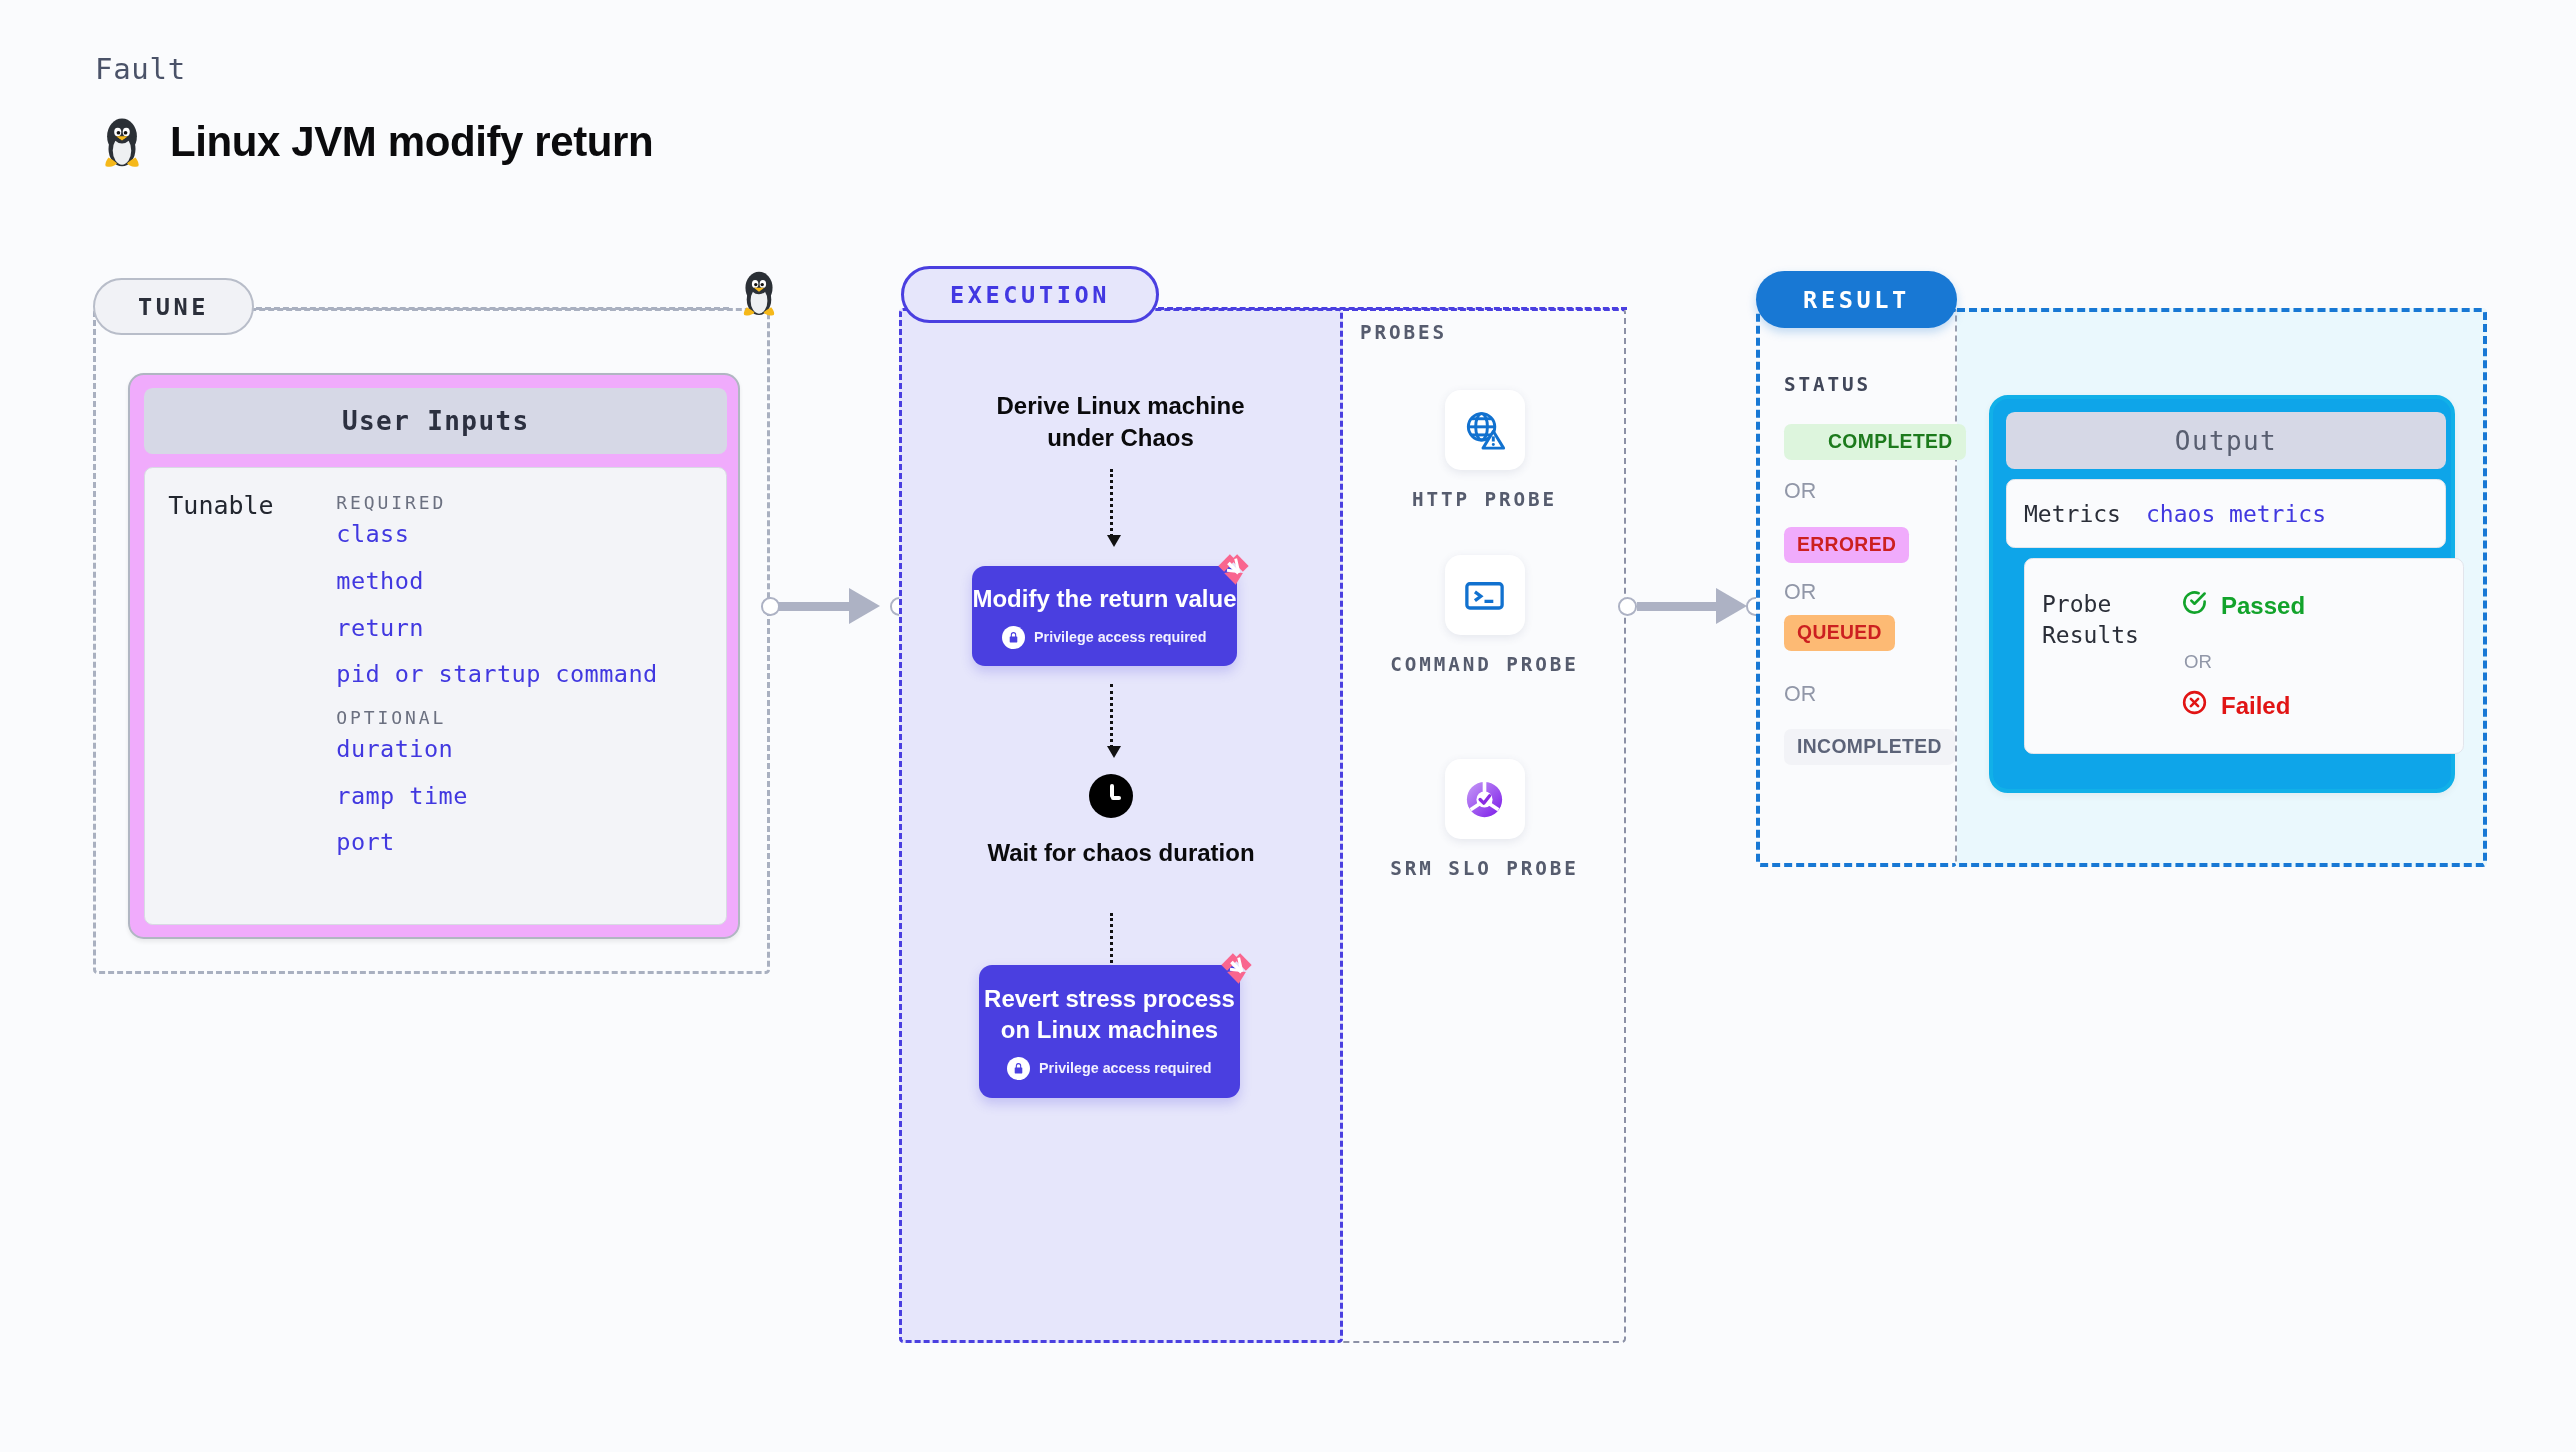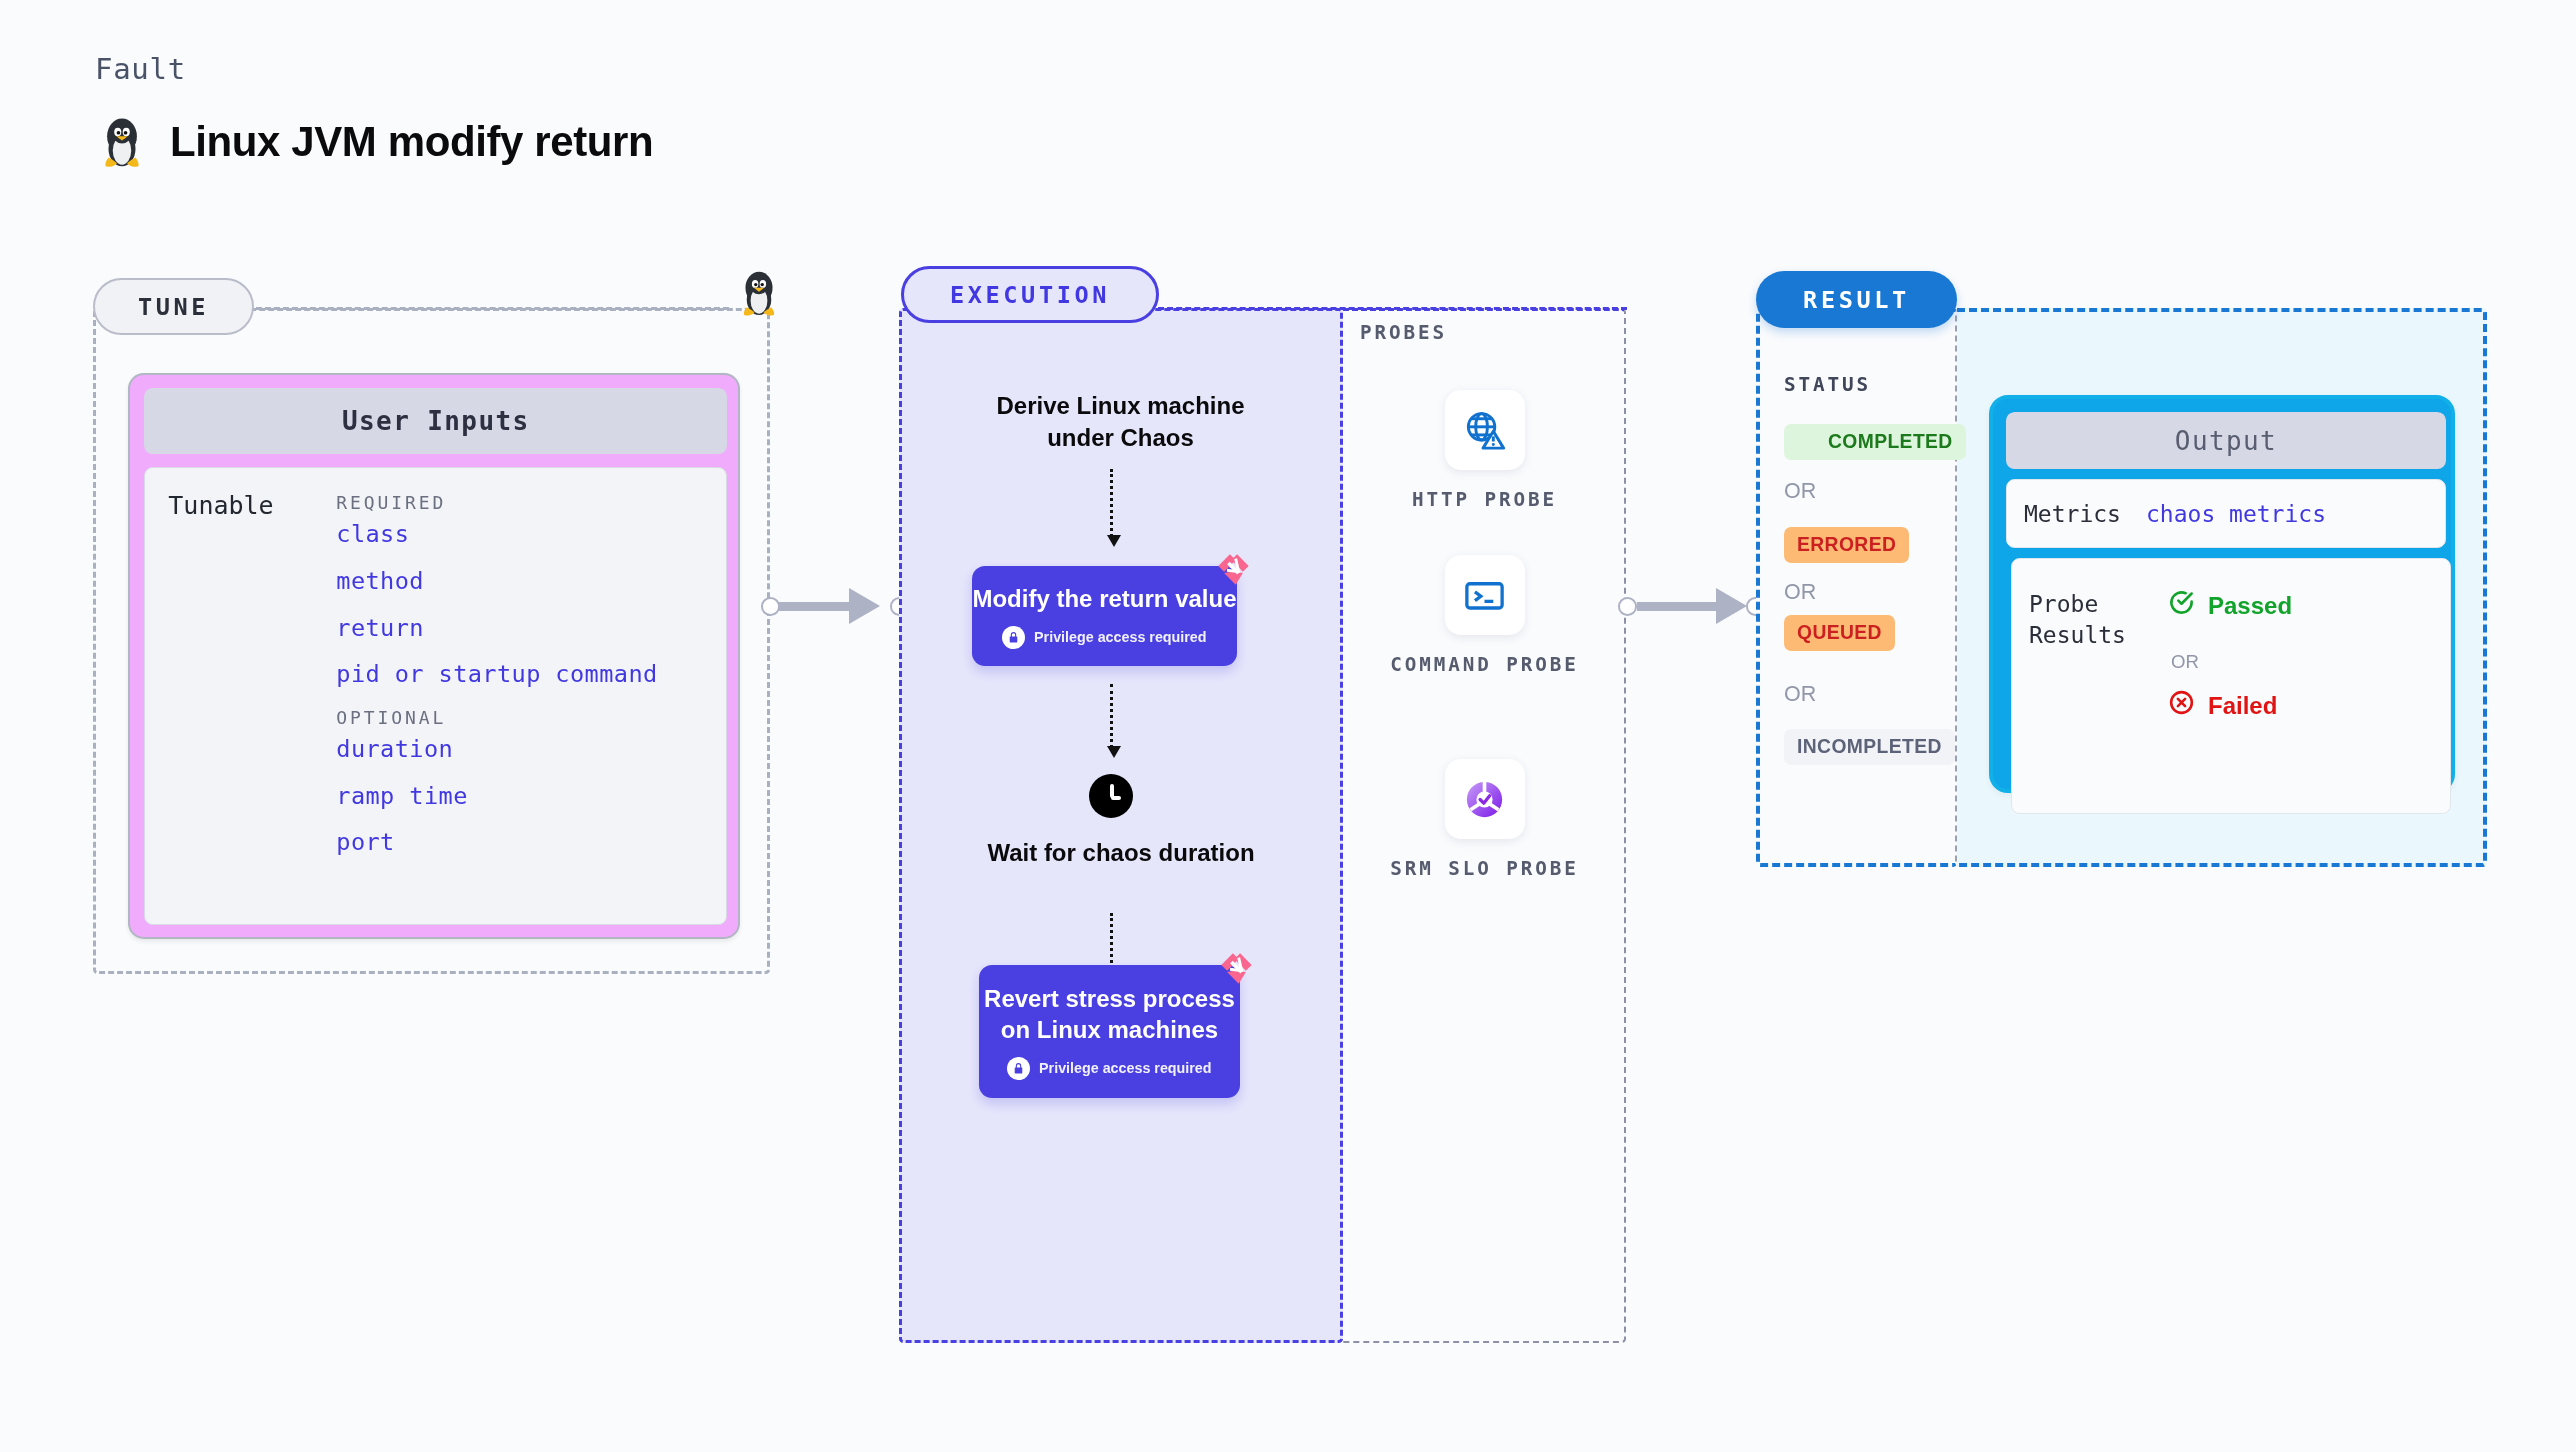--- a/index.html
+++ b/index.html
@@ -199,21 +199,21 @@
   }
   #metrics-row .k{
     font-family:"DejaVu Sans Mono","Liberation Mono",monospace;
     font-size:23px;color:#2a2e38;margin-left:17px;width:122px;
   }
   #metrics-row .v{
     font-family:"DejaVu Sans Mono","Liberation Mono",monospace;
     font-size:23px;color:#4138e0;
   }
   #probe-results-row{
-    position:absolute;left:18px;top:159px;width:440px;height:256px;
+    position:absolute;left:31px;top:159px;width:440px;height:196px;
     background:#fafbfd;border:1.4px solid #e2e5ec;border-radius:8.6px;
     box-sizing:border-box;
   }
   #probe-results-row .k{
     position:absolute;left:17px;top:30px;width:129px;
     font-family:"DejaVu Sans Mono","Liberation Mono",monospace;
     font-size:23px;color:#2a2e38;line-height:1.35;
   }
   .res-line{
     position:absolute;left:156px;display:flex;align-items:center;gap:13px;
@@ -417,21 +417,21 @@
 <div class="dot" style="left:1618px;top:597px;"></div>
 <div class="dot" style="left:1746px;top:597px;"></div>
 
 <div class="region" id="result-region"></div>
 <div class="region" id="output-region"></div>
 <div class="pill" id="result-pill">RESULT</div>
 <div id="status-label">STATUS</div>
 
 <div class="status-badge" style="top:424px;background:#ddf5dd;color:#1c7a1c;padding-left:44px;">COMPLETED</div>
 <div class="or-text" style="top:479px;">OR</div>
-<div class="status-badge" style="top:527px;background:#fdba74;color:#cc2020;">ERRORED</div>
+<div class="status-badge" style="top:527px;background:#f0abfc;color:#cc2020;">ERRORED</div>
 <div class="or-text" style="top:580px;">OR</div>
 <div class="status-badge" style="top:615px;background:#fdba74;color:#cc2020;">QUEUED</div>
 <div class="or-text" style="top:682px;">OR</div>
 <div class="status-badge" style="top:729px;background:#f2f3f7;color:#5c6378;">INCOMPLETED</div>
 
 <div id="output-card">
   <div id="output-header">Output</div>
 
   <div id="metrics-row">
     <span class="k">Metrics</span>

